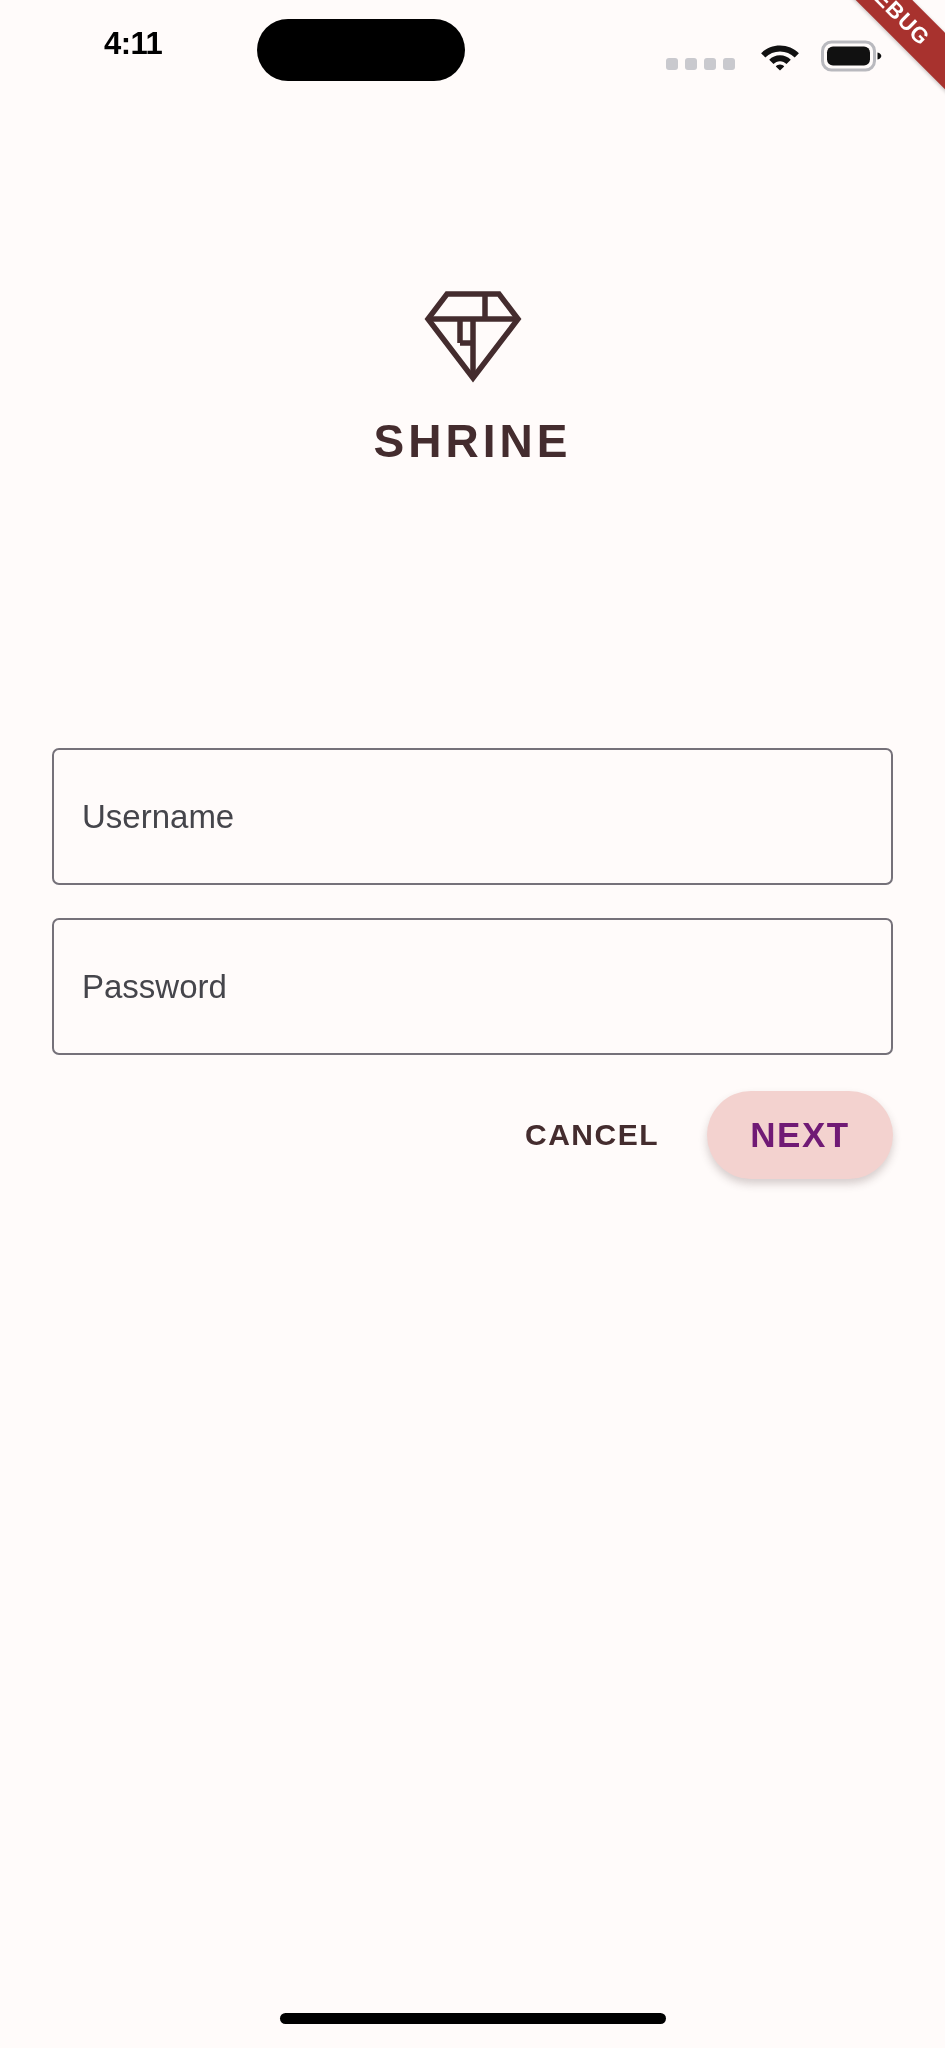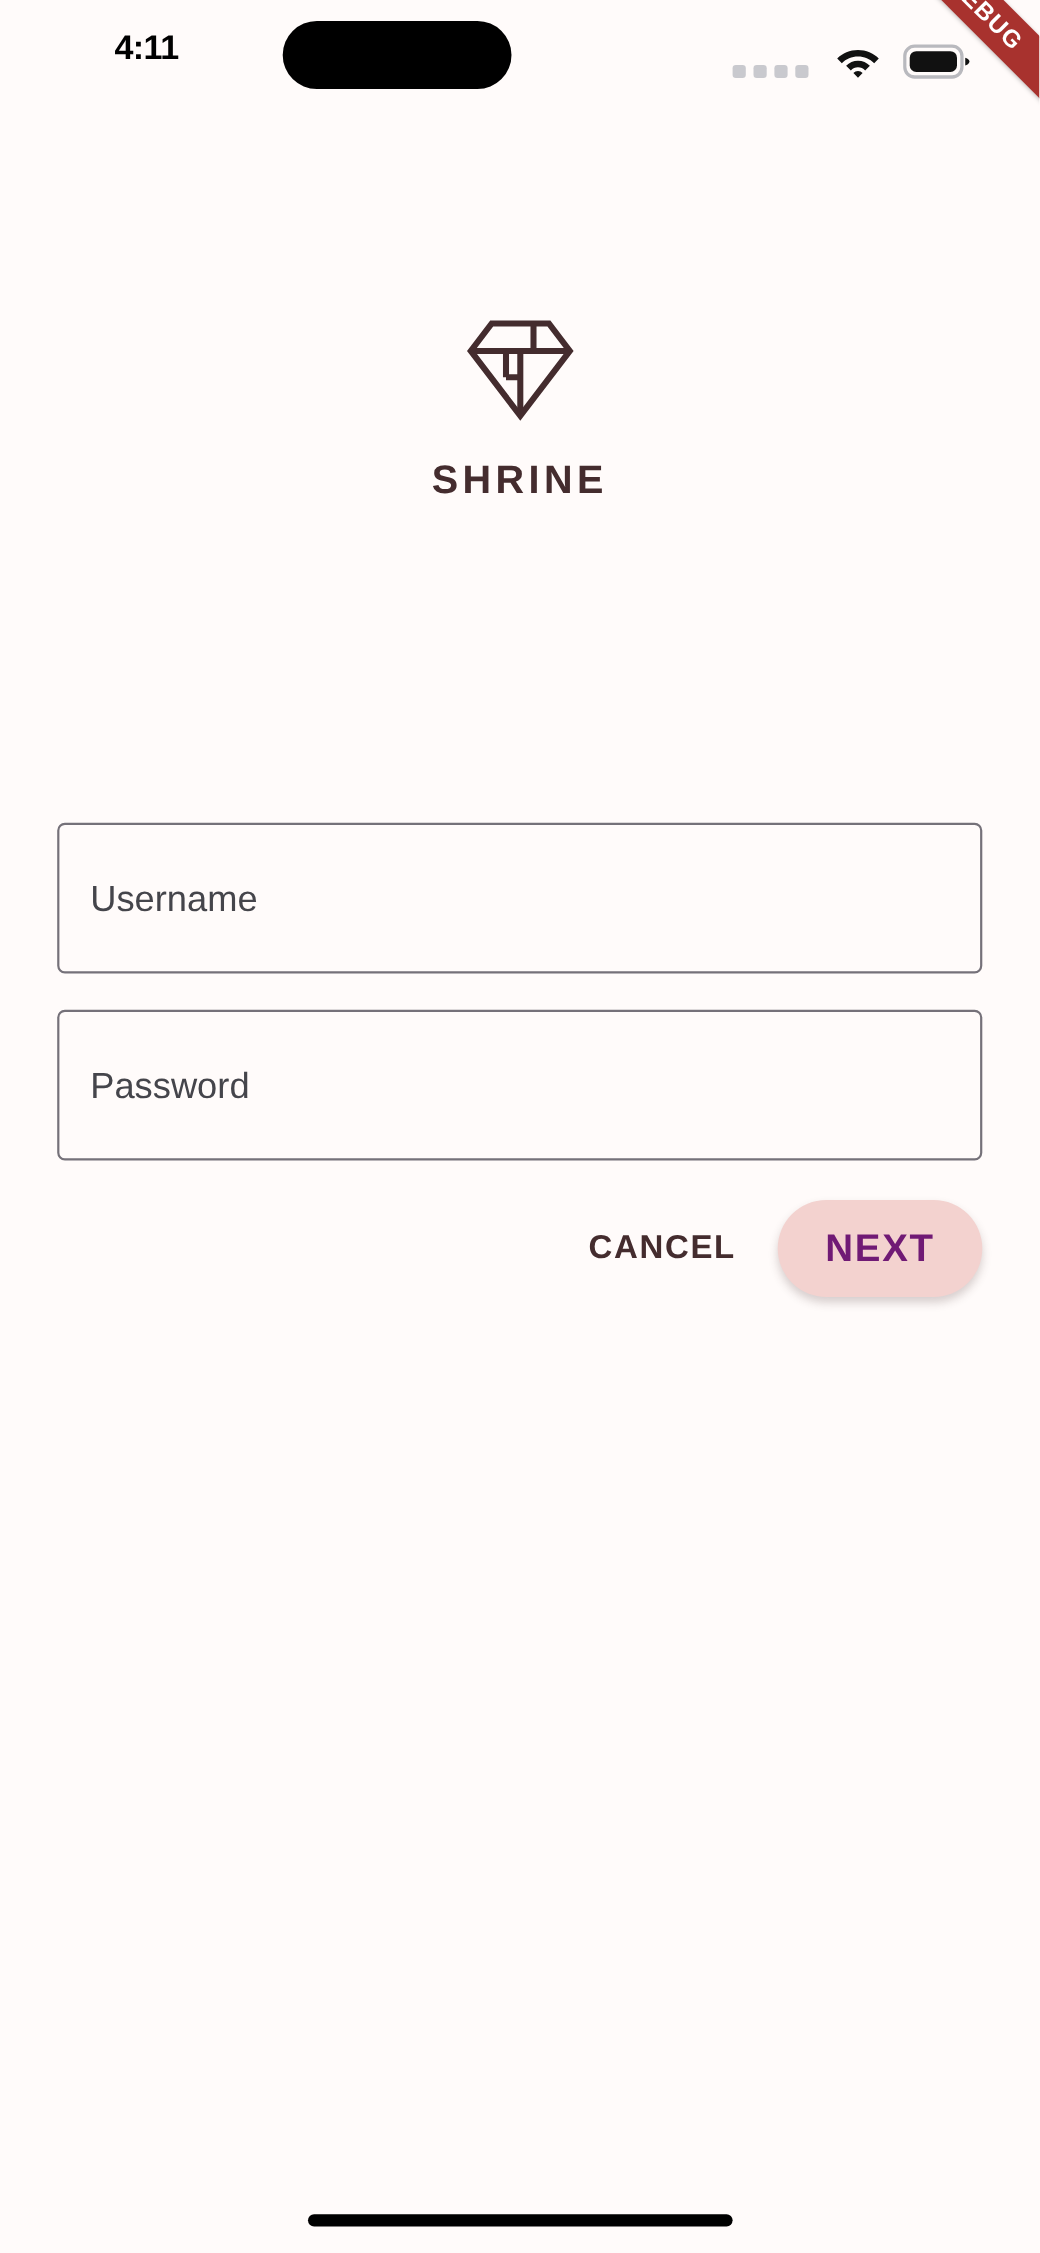--- a/index.html
+++ b/index.html
@@ -61,21 +61,21 @@
   }
 
   
   #brand {
     position:absolute; left:0; top:288px; width:945px;
     display:flex; flex-direction:column; align-items:center;
   }
   #brand-logo { display:block; }
   #brand-title {
     margin-top:26px;
-    font-size:36px; font-weight:bold;
+    font-size:46px; font-weight:bold;
     color:#442C2E; letter-spacing:4px;
   }
 
   
   #form {
     position:absolute; left:52px; top:748px; width:841px;
   }
   .field {
     width:841px; height:137px;
     border:2px solid #757179;
@@ -85,21 +85,21 @@
     padding-left:28px;
     margin-bottom:33px;
   }
   .field-label {
     font-size:33px; color:#45454B; font-weight:500;
   }
 
   
   #actions {
     position:absolute; right:52px; top:1091px;
-    display:flex; align-items:center; gap:24px;
+    display:flex; align-items:center; gap:34px;
   }
   #cancel-button {
     background:transparent; border:none;
     font-family:"Liberation Sans", sans-serif;
     font-size:30px; font-weight:bold;
     color:#442C2E; letter-spacing:1.5px;
     padding:20px 14px; cursor:pointer;
   }
   #next-button {
     background:#F3D2CF; border:none;

